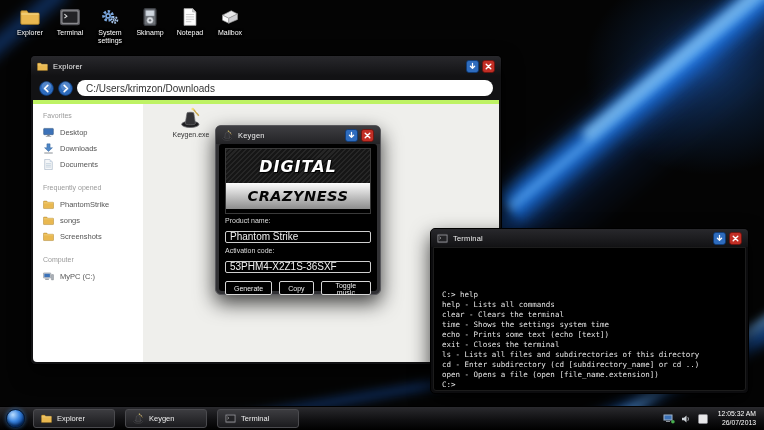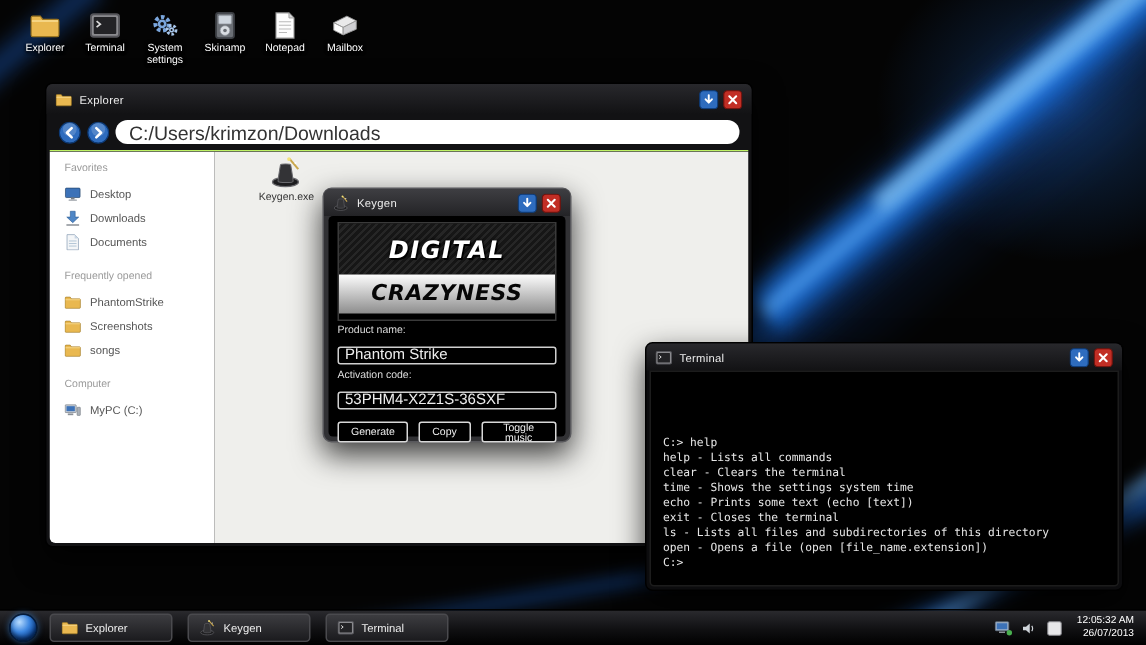--- a/index.html
+++ b/index.html
@@ -44,23 +44,23 @@
   .ttext{font-size:7.5px;color:#eee;letter-spacing:.2px;}
   .controls{margin-left:auto;display:flex;gap:3px;}
   .wbtn{width:13px;height:13px;padding:0;border:none;background:transparent;cursor:pointer;}
   [data-icon] svg{width:100%;height:100%;display:block;}
 
   
   .win-explorer{left:30px;top:55px;width:470px;height:308px;z-index:10;}
   .addressbar{height:24px;display:flex;align-items:center;gap:4px;padding:0 8px;}
   .navbtn{width:15px;height:15px;padding:0;border:none;background:transparent;cursor:pointer;flex:none;}
   .address-input{flex:1;height:16px;border:none;border-radius:8px;background:#fff;
-    font-size:13px;color:#333;padding:0 9px;outline:none;font-family:"Liberation Sans",sans-serif;}
+    font-size:10px;color:#333;padding:0 9px;outline:none;font-family:"Liberation Sans",sans-serif;}
   .ex-body{position:absolute;top:44px;left:2px;right:2px;bottom:2px;display:flex;
-    border-radius:0 0 4px 4px;overflow:hidden;border-top:1px solid #bef264;}
+    border-radius:0 0 4px 4px;overflow:hidden;border-top:4px solid #bef264;}
   .sidebar{width:110px;flex:none;background:#fff;padding:8px 0 0 10px;box-sizing:border-box;}
   .side-heading{font-size:7px;color:#9a9a9a;margin:12px 0 5px 0;}
   .side-section:first-child .side-heading{margin-top:0;}
   .side-item{display:flex;align-items:center;gap:6px;height:16px;cursor:pointer;}
   .side-icon{width:11px;height:11px;flex:none;}
   .side-label{font-size:7.5px;color:#555;}
   .content{flex:1;background:#efefec;position:relative;}
   .file-tile{position:absolute;left:18px;top:3px;width:60px;display:flex;flex-direction:column;
     align-items:center;cursor:pointer;}
   .file-icon{width:22px;height:22px;}
@@ -288,30 +288,30 @@
               </span>
               <span class="side-label">PhantomStrike</span>
             </div>
             <div class="side-item">
               <span class="side-icon" data-icon="folder">
                 <svg viewBox="0 0 16 13">
                   <path d="M.6 2.4c0-.5.4-.9.9-.9h4l1.3 1.7h7.7c.5 0 .9.4.9.9v7.4c0 .5-.4.9-.9.9H1.5c-.5 0-.9-.4-.9-.9z" fill="#e9b850" stroke="#9c7620" stroke-width=".6"></path>
                   <path d="M1 4.1h14" stroke="#f7d98c" stroke-width=".9"></path>
                 </svg>
               </span>
-              <span class="side-label">Screenshots</span>
+              <span class="side-label">songs</span>
             </div>
             <div class="side-item">
               <span class="side-icon" data-icon="folder">
                 <svg viewBox="0 0 16 13">
                   <path d="M.6 2.4c0-.5.4-.9.9-.9h4l1.3 1.7h7.7c.5 0 .9.4.9.9v7.4c0 .5-.4.9-.9.9H1.5c-.5 0-.9-.4-.9-.9z" fill="#e9b850" stroke="#9c7620" stroke-width=".6"></path>
                   <path d="M1 4.1h14" stroke="#f7d98c" stroke-width=".9"></path>
                 </svg>
               </span>
-              <span class="side-label">songs</span>
+              <span class="side-label">Screenshots</span>
             </div>
           </div>
           <div class="side-section">
             <div class="side-heading">Computer</div>
             <div class="side-item">
               <span class="side-icon" data-icon="computer">
                 <svg viewBox="0 0 15 11">
                   <rect x=".6" y=".6" width="10" height="7" rx=".6" fill="#cdd3da" stroke="#6d737b" stroke-width=".6"></rect>
                   <rect x="1.8" y="1.8" width="7.6" height="4.6" fill="#3c72b8"></rect>
                   <rect x="11.4" y="2.8" width="3" height="7.4" rx=".5" fill="#aab0b8" stroke="#6d737b" stroke-width=".5"></rect>
@@ -409,20 +409,21 @@
       </span>
     </header>
     <div class="term-body" id="term-lines">
         <div class="tline">C:&gt; help</div>
         <div class="tline">help - Lists all commands</div>
         <div class="tline">clear - Clears the terminal</div>
         <div class="tline">time - Shows the settings system time</div>
         <div class="tline">echo - Prints some text (echo [text])</div>
         <div class="tline">exit - Closes the terminal</div>
         <div class="tline">ls - Lists all files and subdirectories of this directory</div>
+        <div class="tline">cd - Enter subdirectory (cd [subdirectory_name] or cd ..)</div>
         <div class="tline">open - Opens a file (open [file_name.extension])</div>
         <div class="tline">C:&gt;</div>
       </div>
   </section>
 
   <div id="taskbar">
     <div class="start-orb"></div>
     <div id="task-buttons">
         <div class="task-btn">
           <span class="tb-icon" data-icon="folder">

